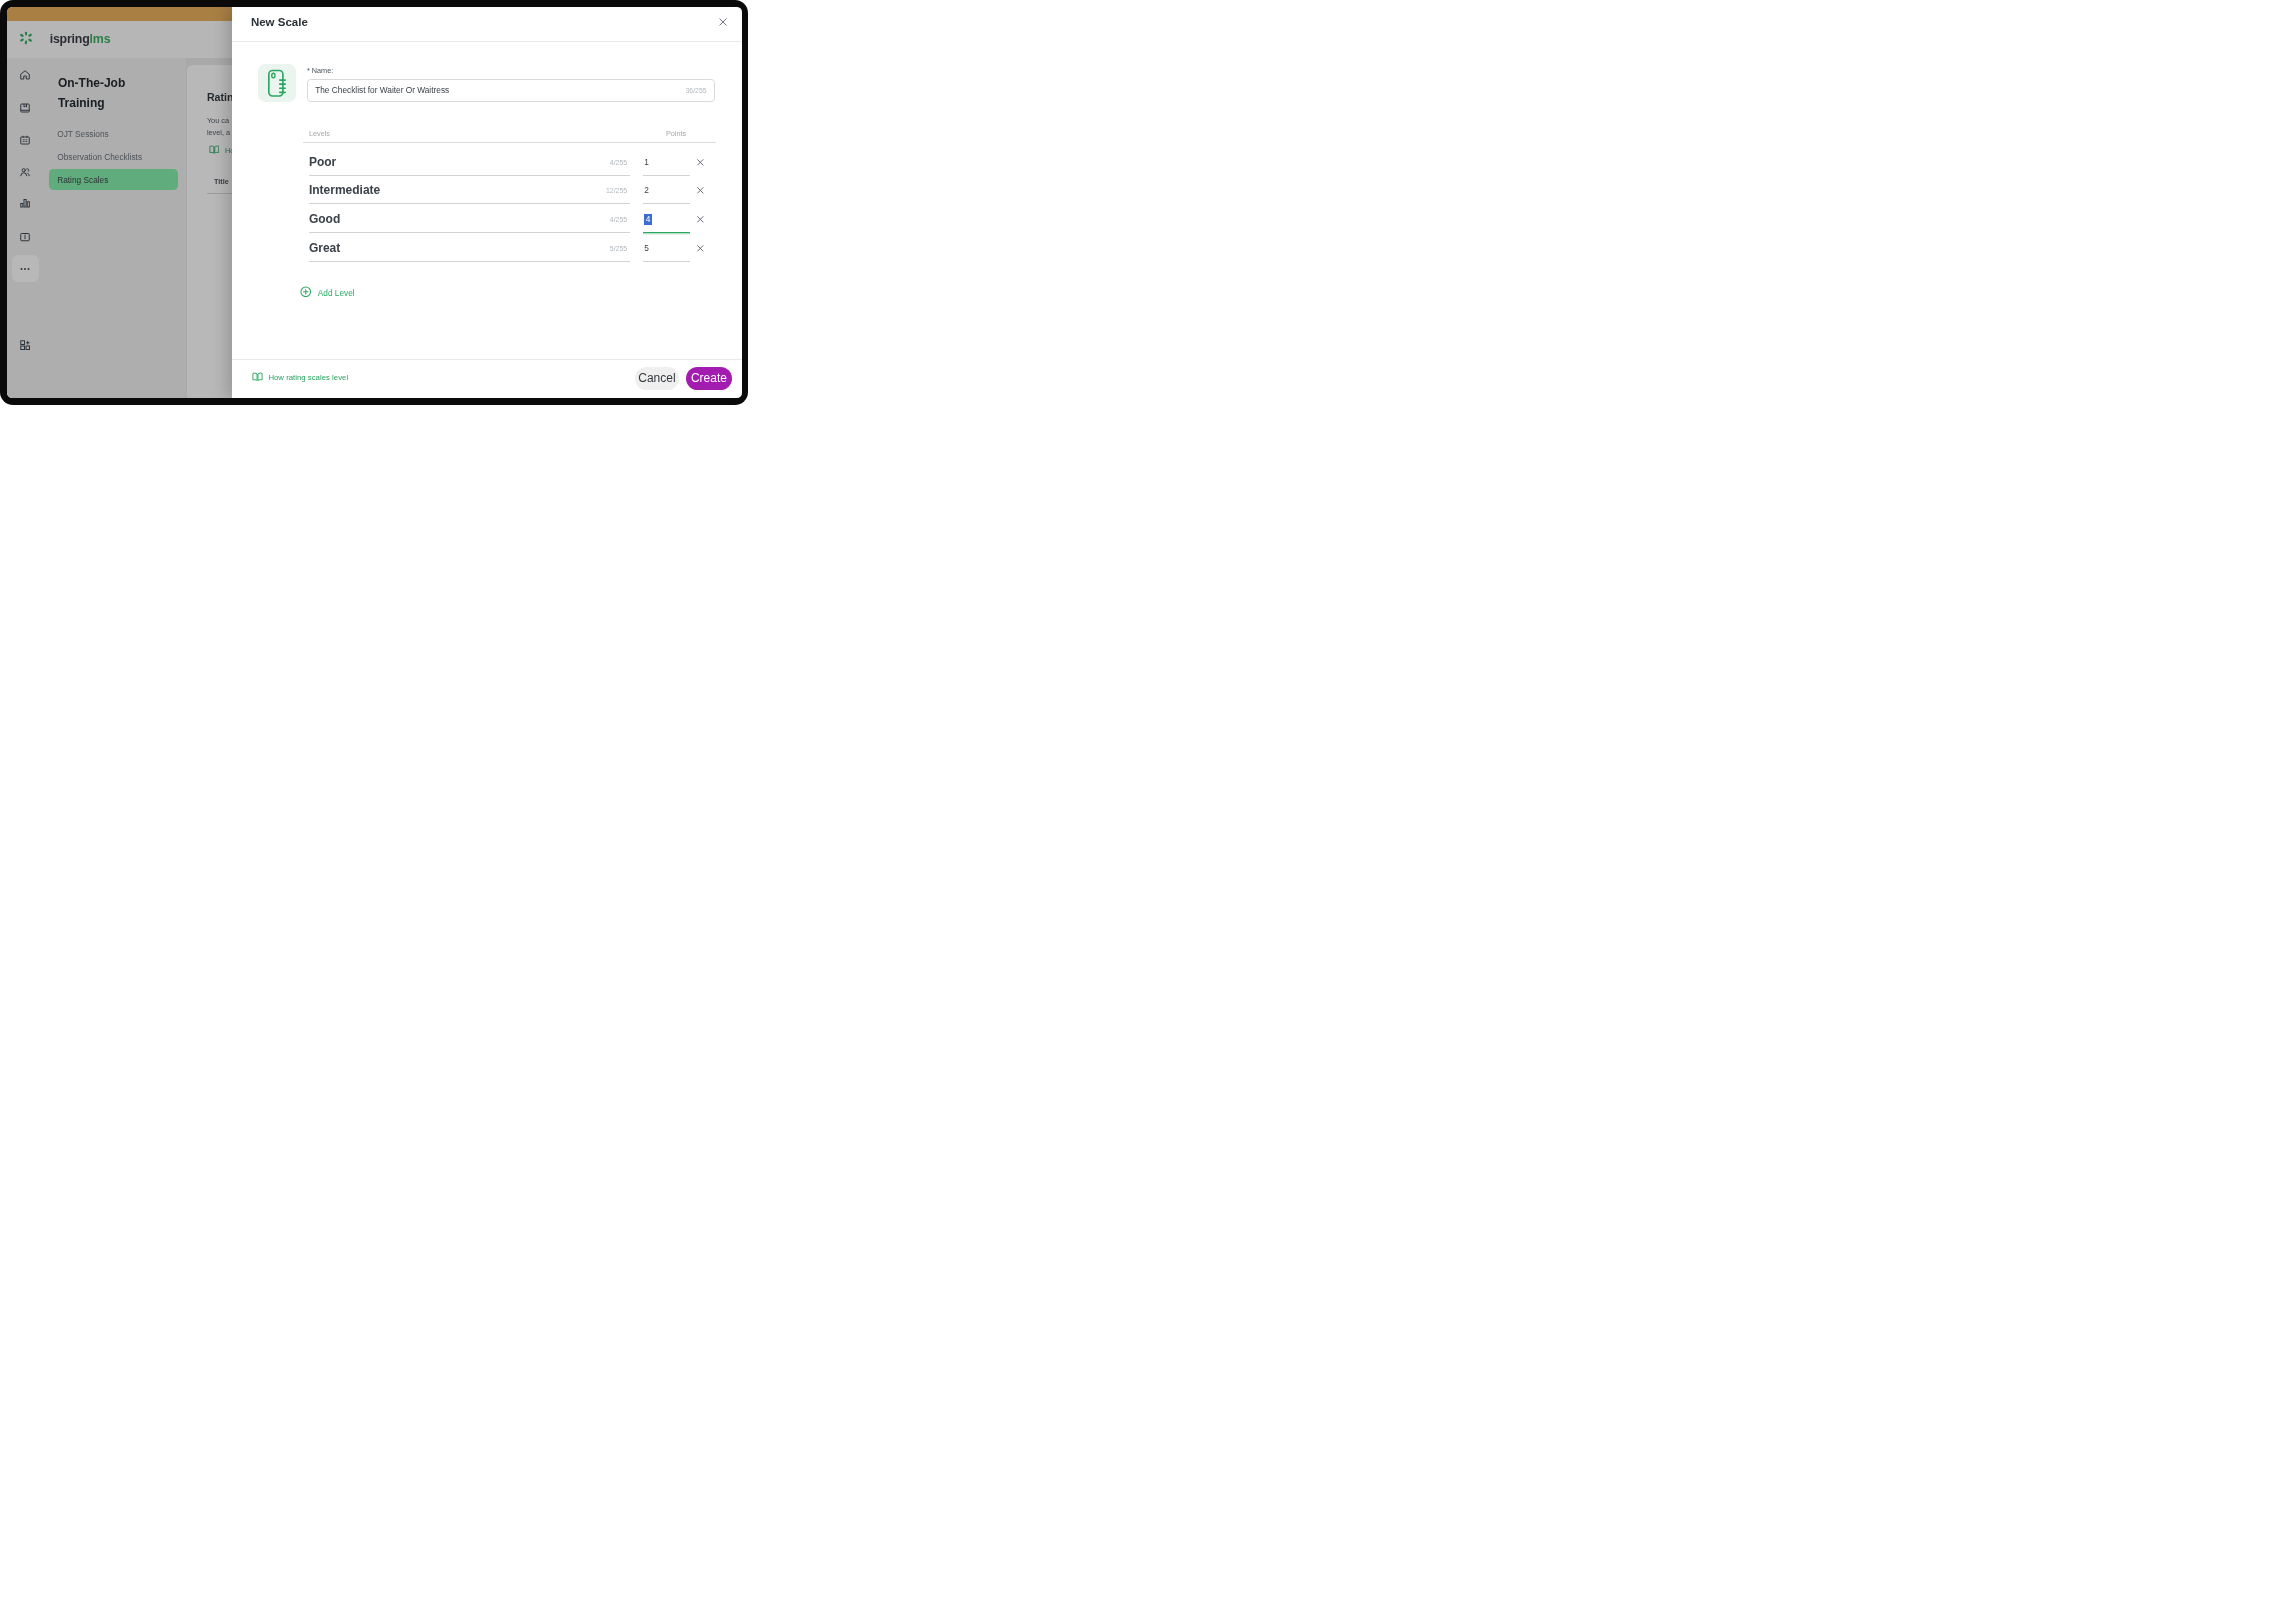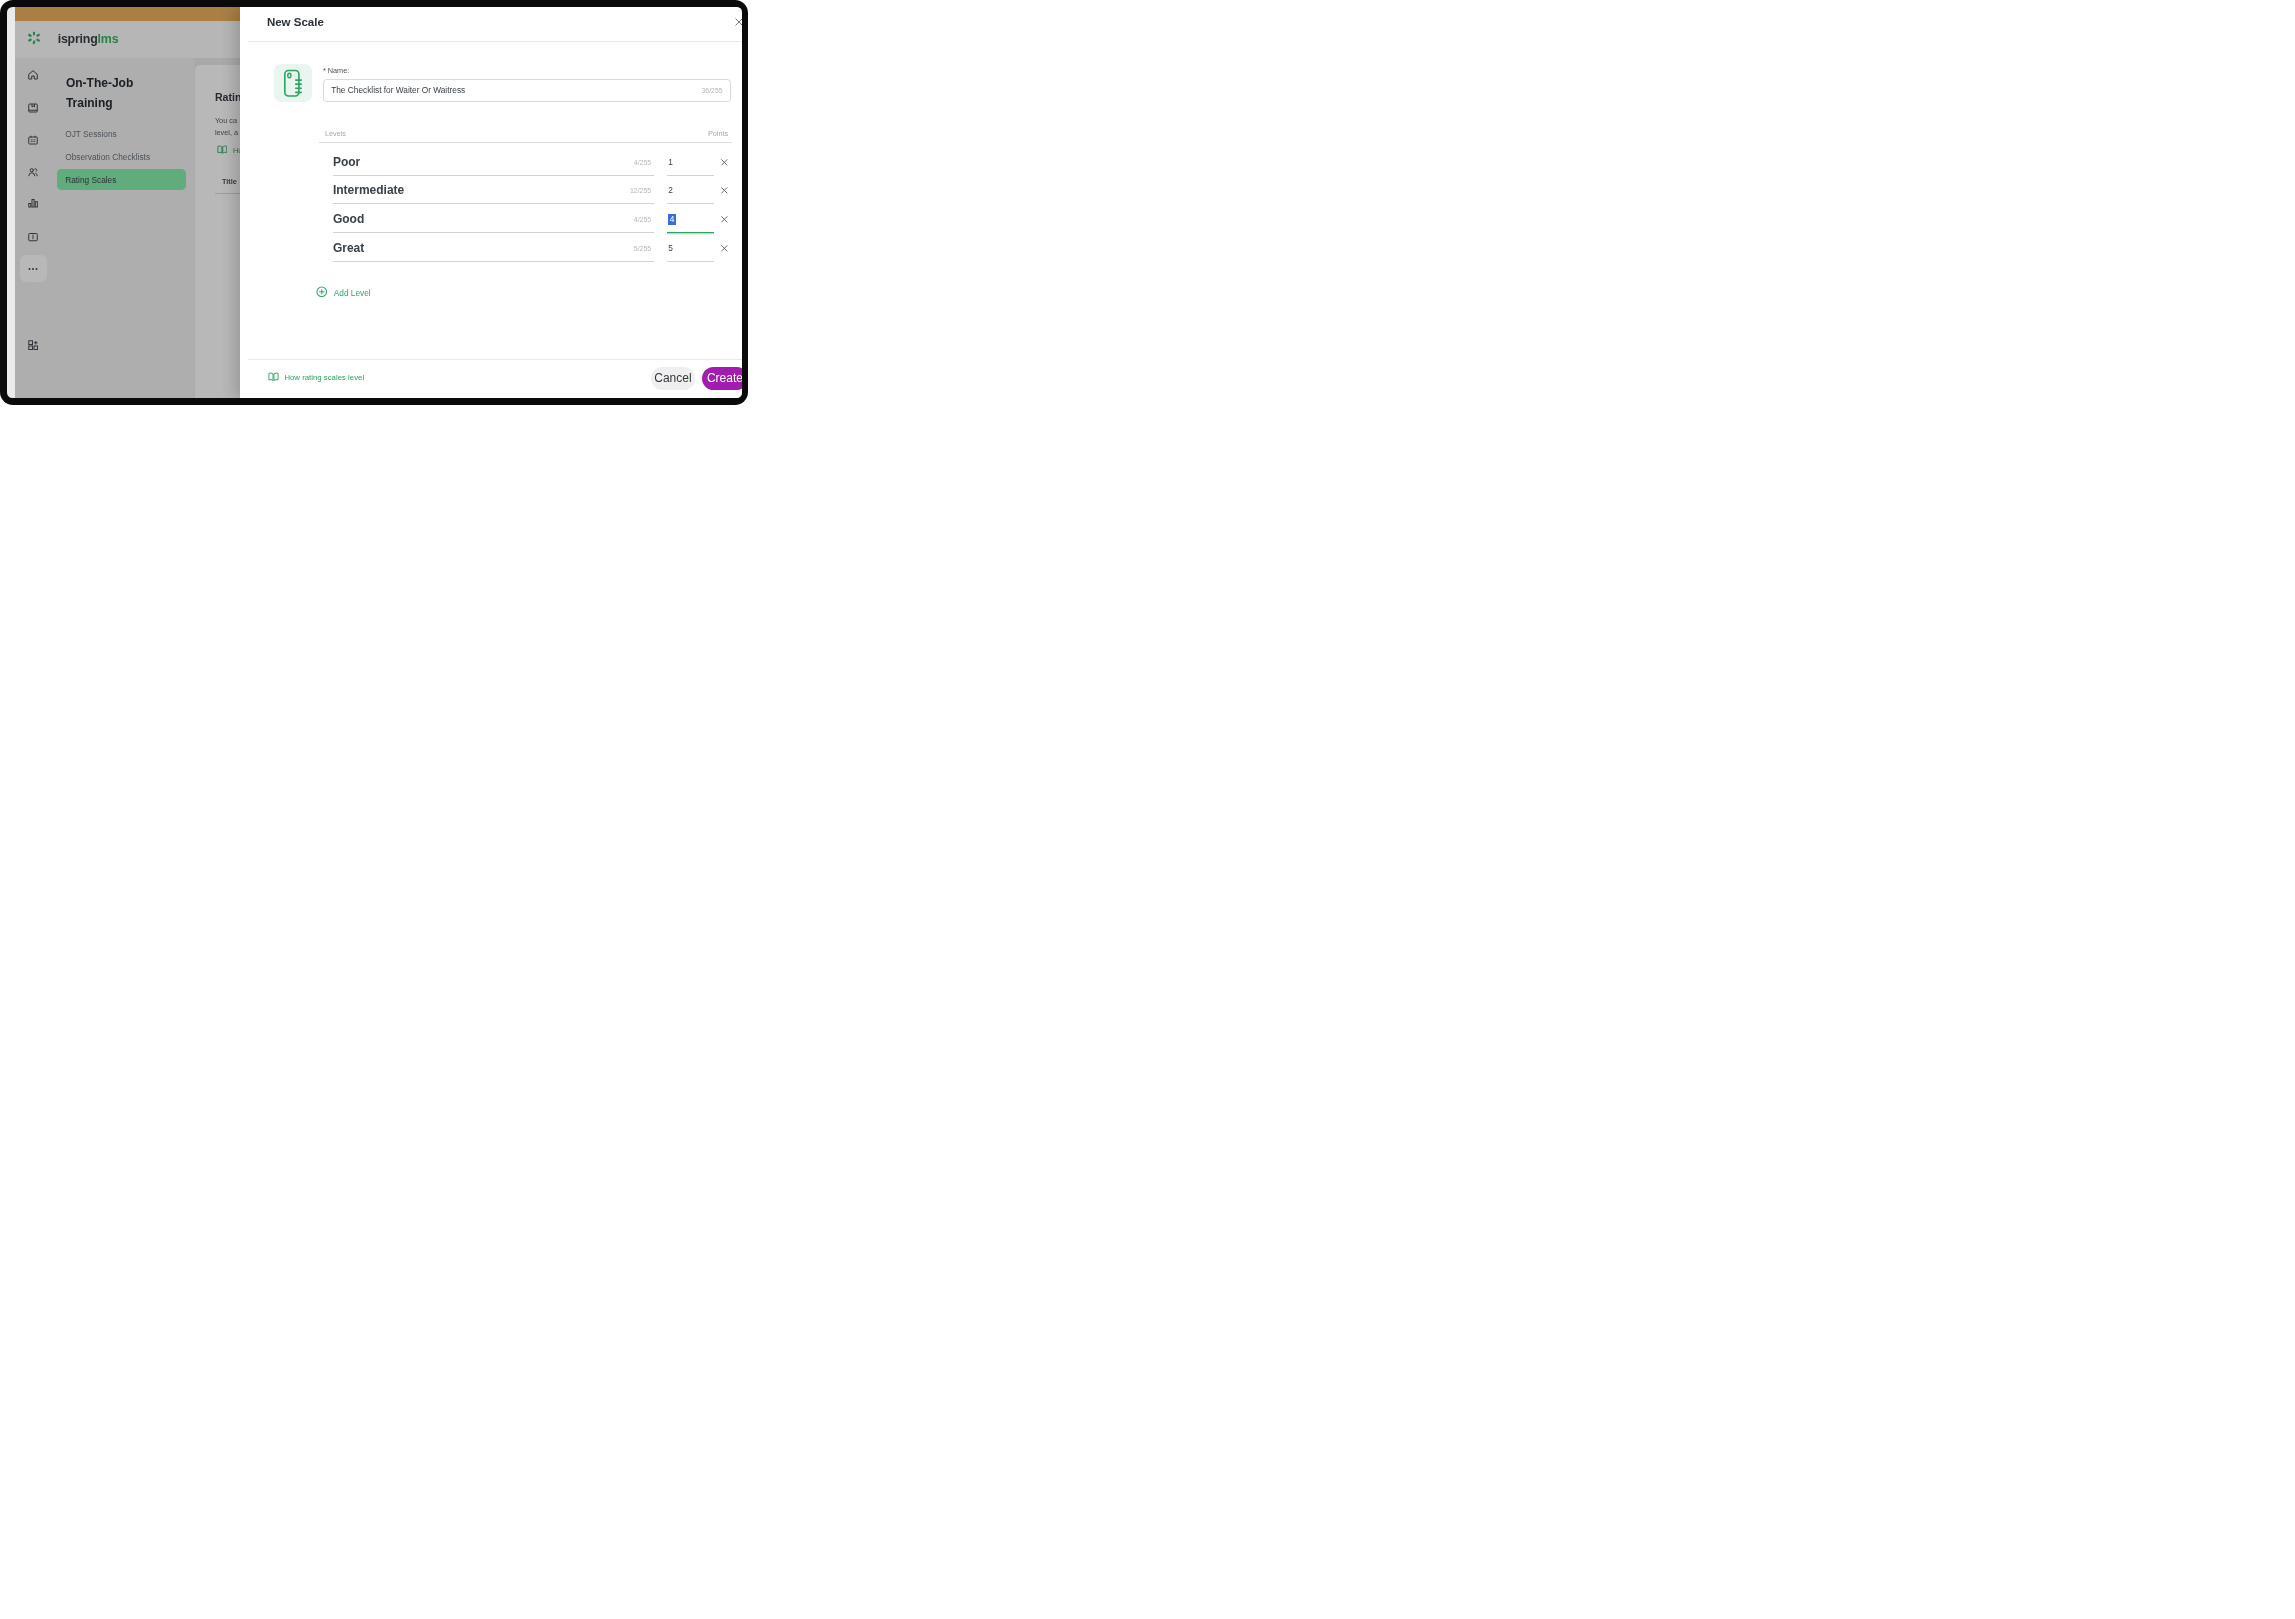--- a/index.html
+++ b/index.html
@@ -1,18 +1,18 @@
 <!DOCTYPE html>
 <html style="font-size:7.3px"><head>
 <meta charset="utf-8">
 <style>
   html,body{margin:0;padding:0;background:#ffffff;font-family:"Liberation Sans",sans-serif;}
   .frame{position:relative;width:748px;height:405px;background:#0a0a0a;border-radius:13px;overflow:hidden;}
   .screen{position:absolute;left:6.9px;top:6.9px;width:735px;height:391px;background:#eaeaea;overflow:hidden;border-radius:5.5px;}
-  .abs{position:absolute;margin-left:8px;}
+  .abs{position:absolute;}
 
   
   .topbar{left:0;top:0;width:100%;height:13.8px;background:#eab15f;}
   .logobar{left:0;top:13.8px;width:100%;height:37px;background:#fdfdfd;}
   .logo{left:12px;top:23px;height:18.4px;display:flex;align-items:center;gap:17px;}
   .logo-text{font-size:12.4px;font-weight:bold;color:#3a3f45;letter-spacing:-0.2px;}
   .logo-text .lms{color:#3cb066;font-weight:bold;}
   .rail{left:0;top:51px;width:37px;height:340px;background:#f1f1f1;border-right:0.5px solid #dcdcdc;}
   .menu-panel{left:37px;top:51px;width:142px;height:340px;background:#f1f1f1;}
   .rail-icon{width:27px;height:23px;display:flex;align-items:center;justify-content:center;color:#424a52;}
@@ -188,21 +188,21 @@
         </svg>
       </div>
 
       <div class="abs name-label">* Name:</div>
       <div class="abs name-input">
         <span class="name-value">The Checklist for Waiter Or Waitress</span>
         <span class="name-counter">36/255</span>
       </div>
 
       <div class="abs col-hdr" style="left:77px;">Levels</div>
-      <div class="abs col-hdr" style="left:415px;padding-left:45px;">Points</div>
+      <div class="abs col-hdr" style="left:389px;padding-left:45px;">Points</div>
       <div class="abs hdr-div"></div>
 
       <div class="abs lrow" style="top:143px;">
         <div class="abs lfield">
           <span class="lname">Poor</span>
           <span class="lcount">4/255</span>
         </div>
         <div class="abs pfield">
             <span>1</span>
           </div>

